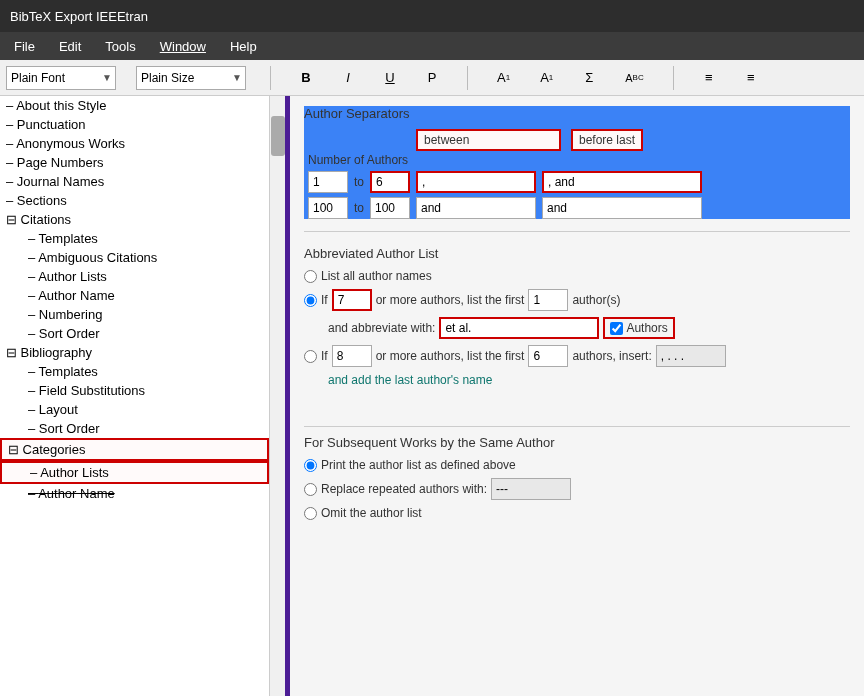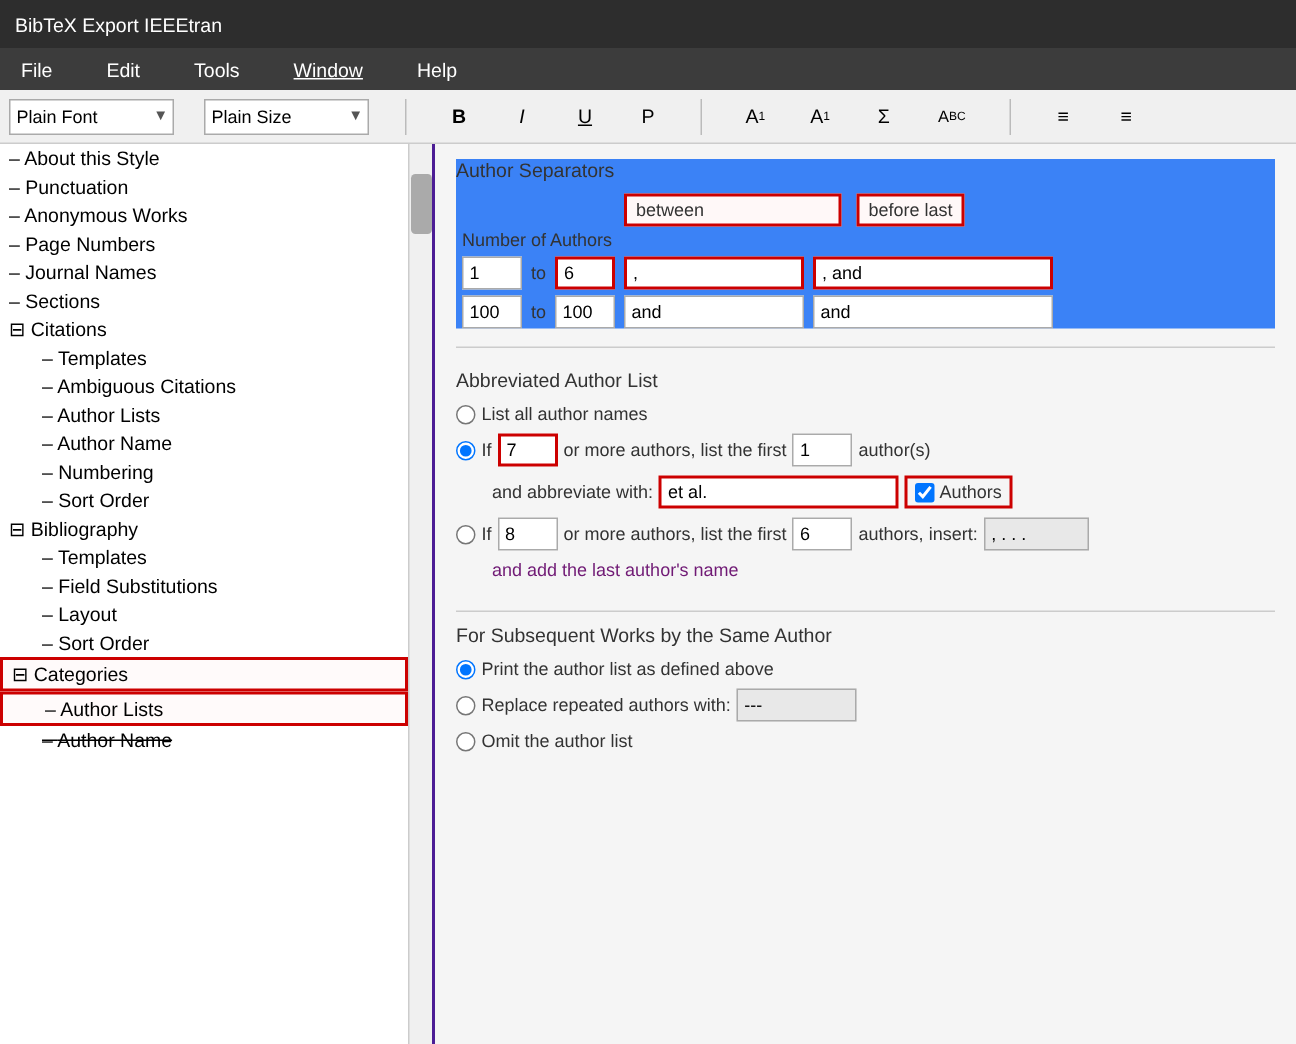--- a/index.html
+++ b/index.html
@@ -17,21 +17,21 @@
     }
 
     
     .menu-bar {
       background: #3c3c3c;
       color: #fff;
       display: flex;
       align-items: center;
       height: 28px;
       padding: 0 6px;
-      gap: 20px;
+      gap: 8px;
     }
     .menu-item {
       padding: 3px 8px;
       cursor: pointer;
       font-size: 13px;
       color: #fff;
     }
     .menu-item.underline { text-decoration: underline; }
 
     
@@ -94,21 +94,21 @@
     .main-layout {
       display: flex;
       height: calc(696px - 32px - 28px - 36px);
     }
 
     
     .sidebar {
       width: 290px;
       min-width: 290px;
       background: #fff;
-      border-right: 2px solid #4c1d95;
+      border-right: 5px solid #4c1d95;
       overflow-y: auto;
       position: relative;
     }
     .sidebar-scroll-indicator {
       position: absolute;
       right: 0;
       top: 0;
       width: 16px;
       height: 100%;
       background: #f0f0f0;
@@ -215,22 +215,22 @@
       align-items: center;
       gap: 3px;
       border: 2px solid #cc0000;
       padding: 2px 5px;
     }
     .checkbox-wrapper input[type="checkbox"] { cursor: pointer; }
 
     .indent-text {
       padding-left: 24px;
       font-size: 12px;
-      color: #701a75;
-      margin-bottom: 2px;
+      color: #0f766e;
+      margin-bottom: 21px;
     }
 
     
     .section-divider {
       border: none;
       border-top: 1px solid #ccc;
       margin: 8px 0;
     }
 
     

